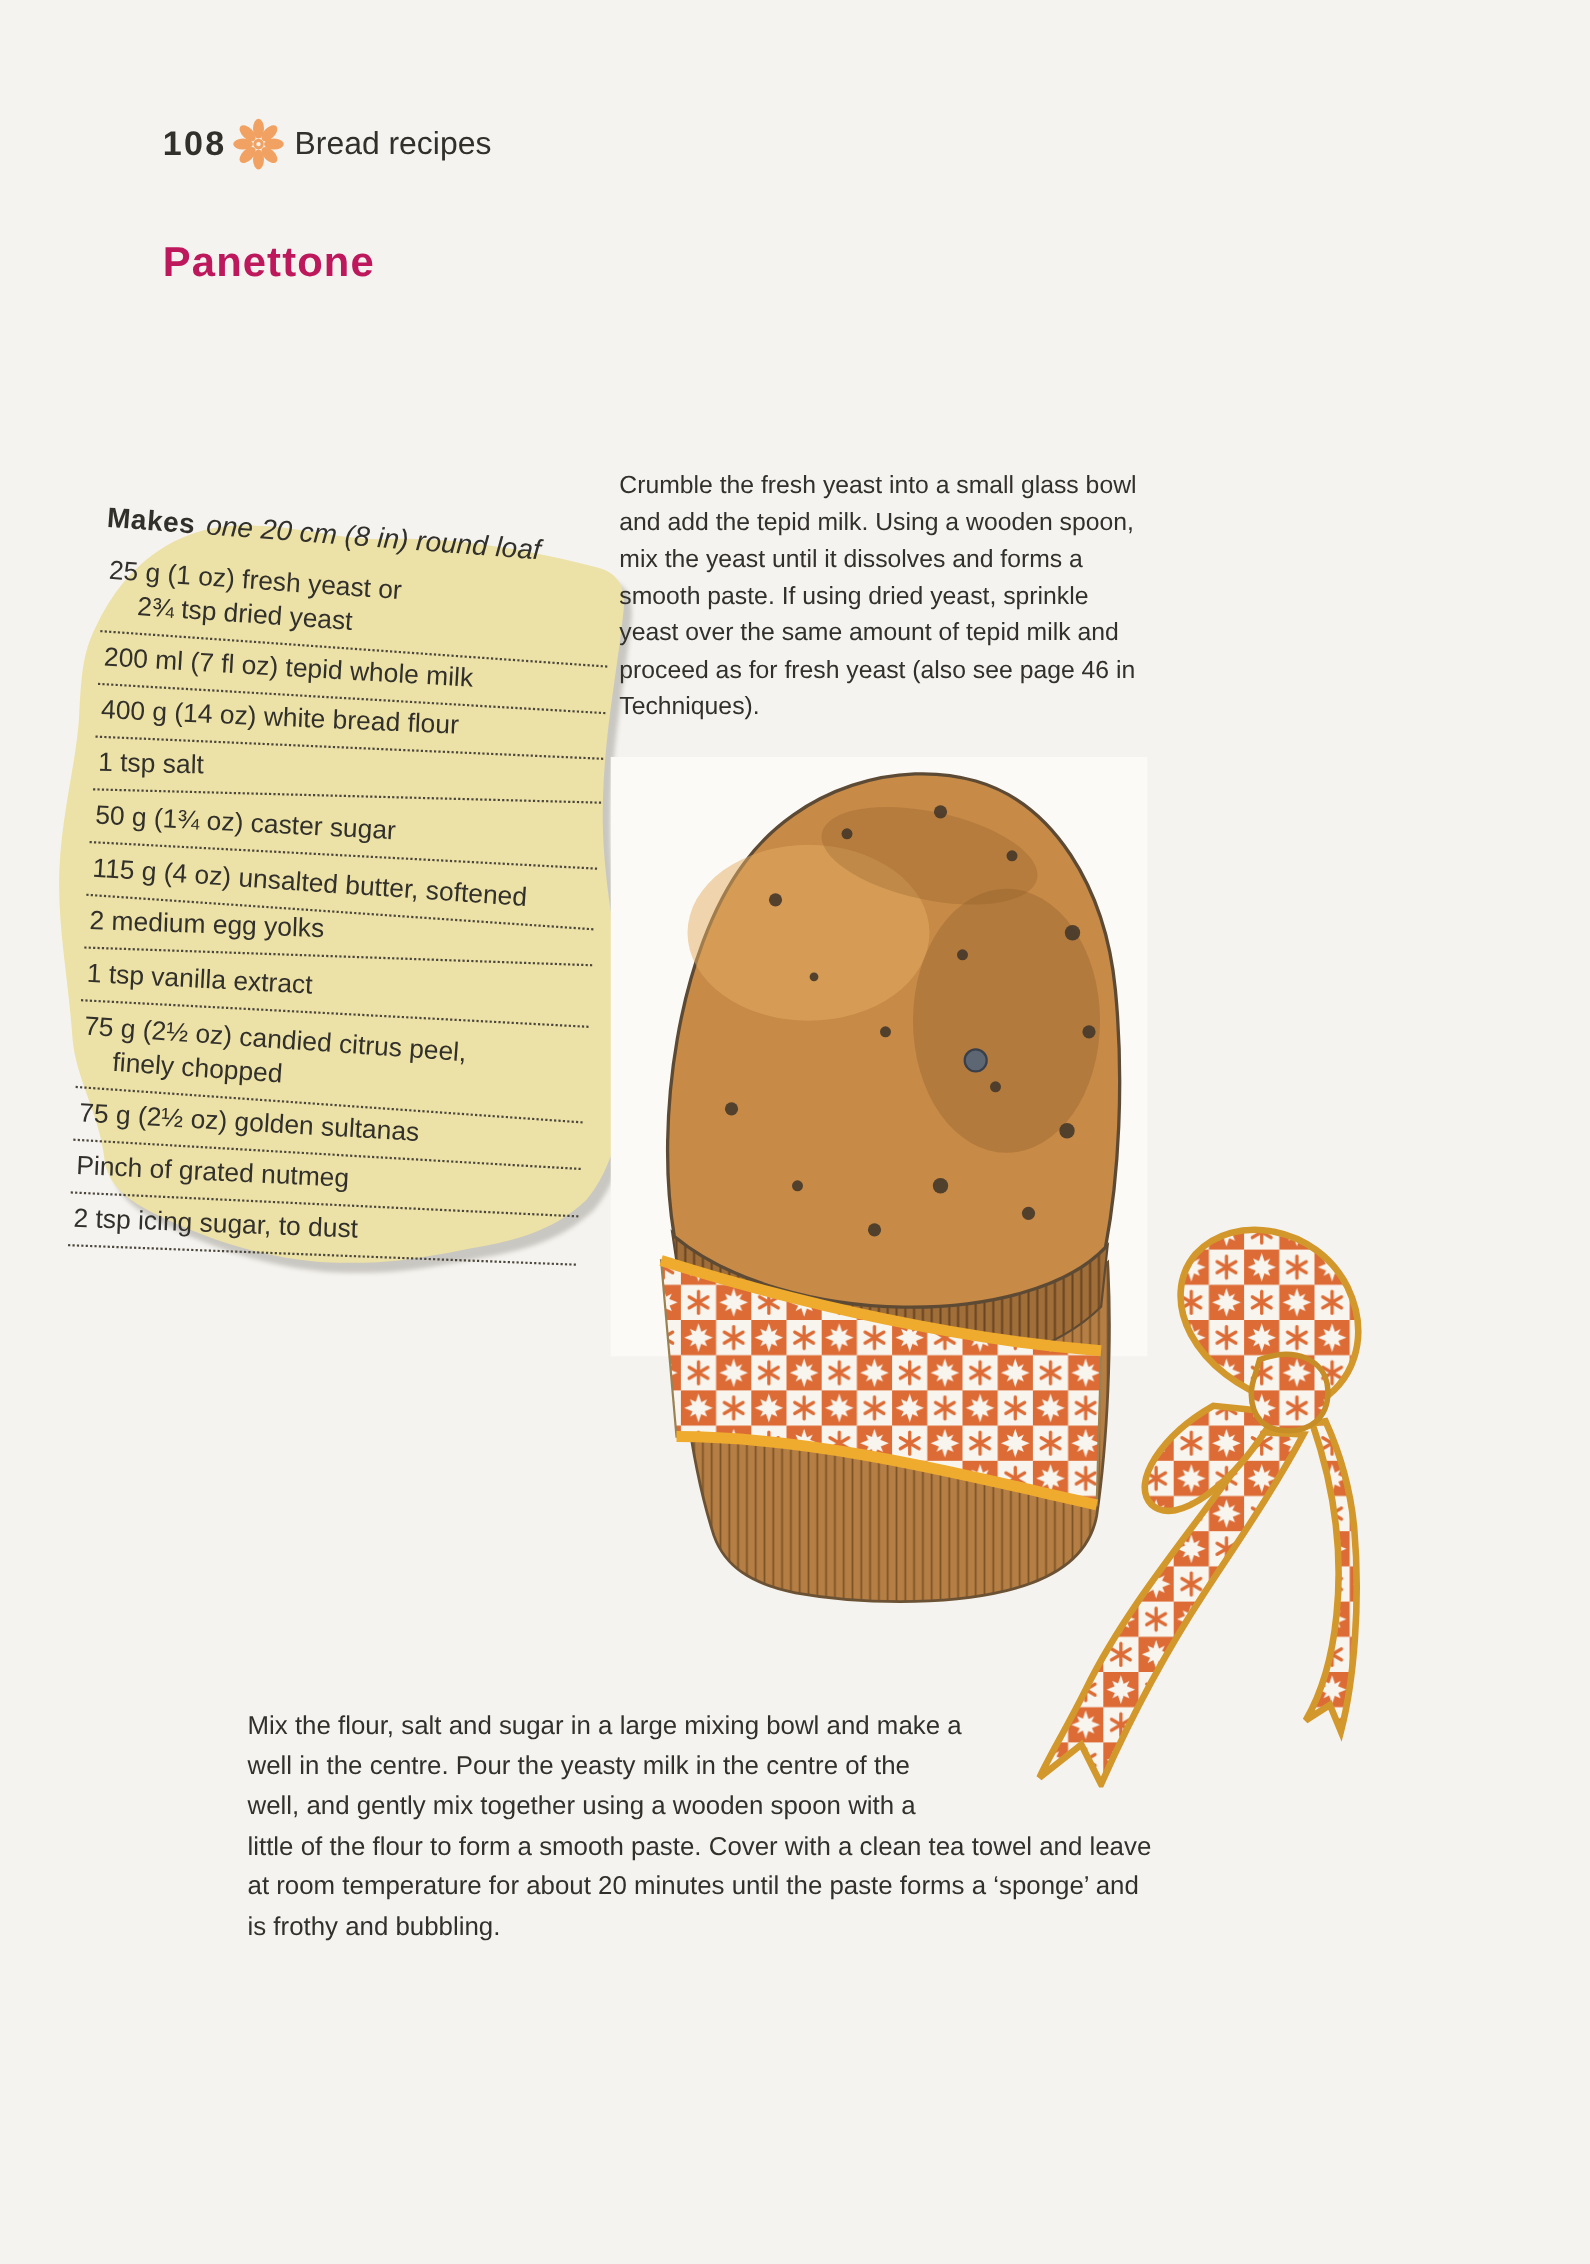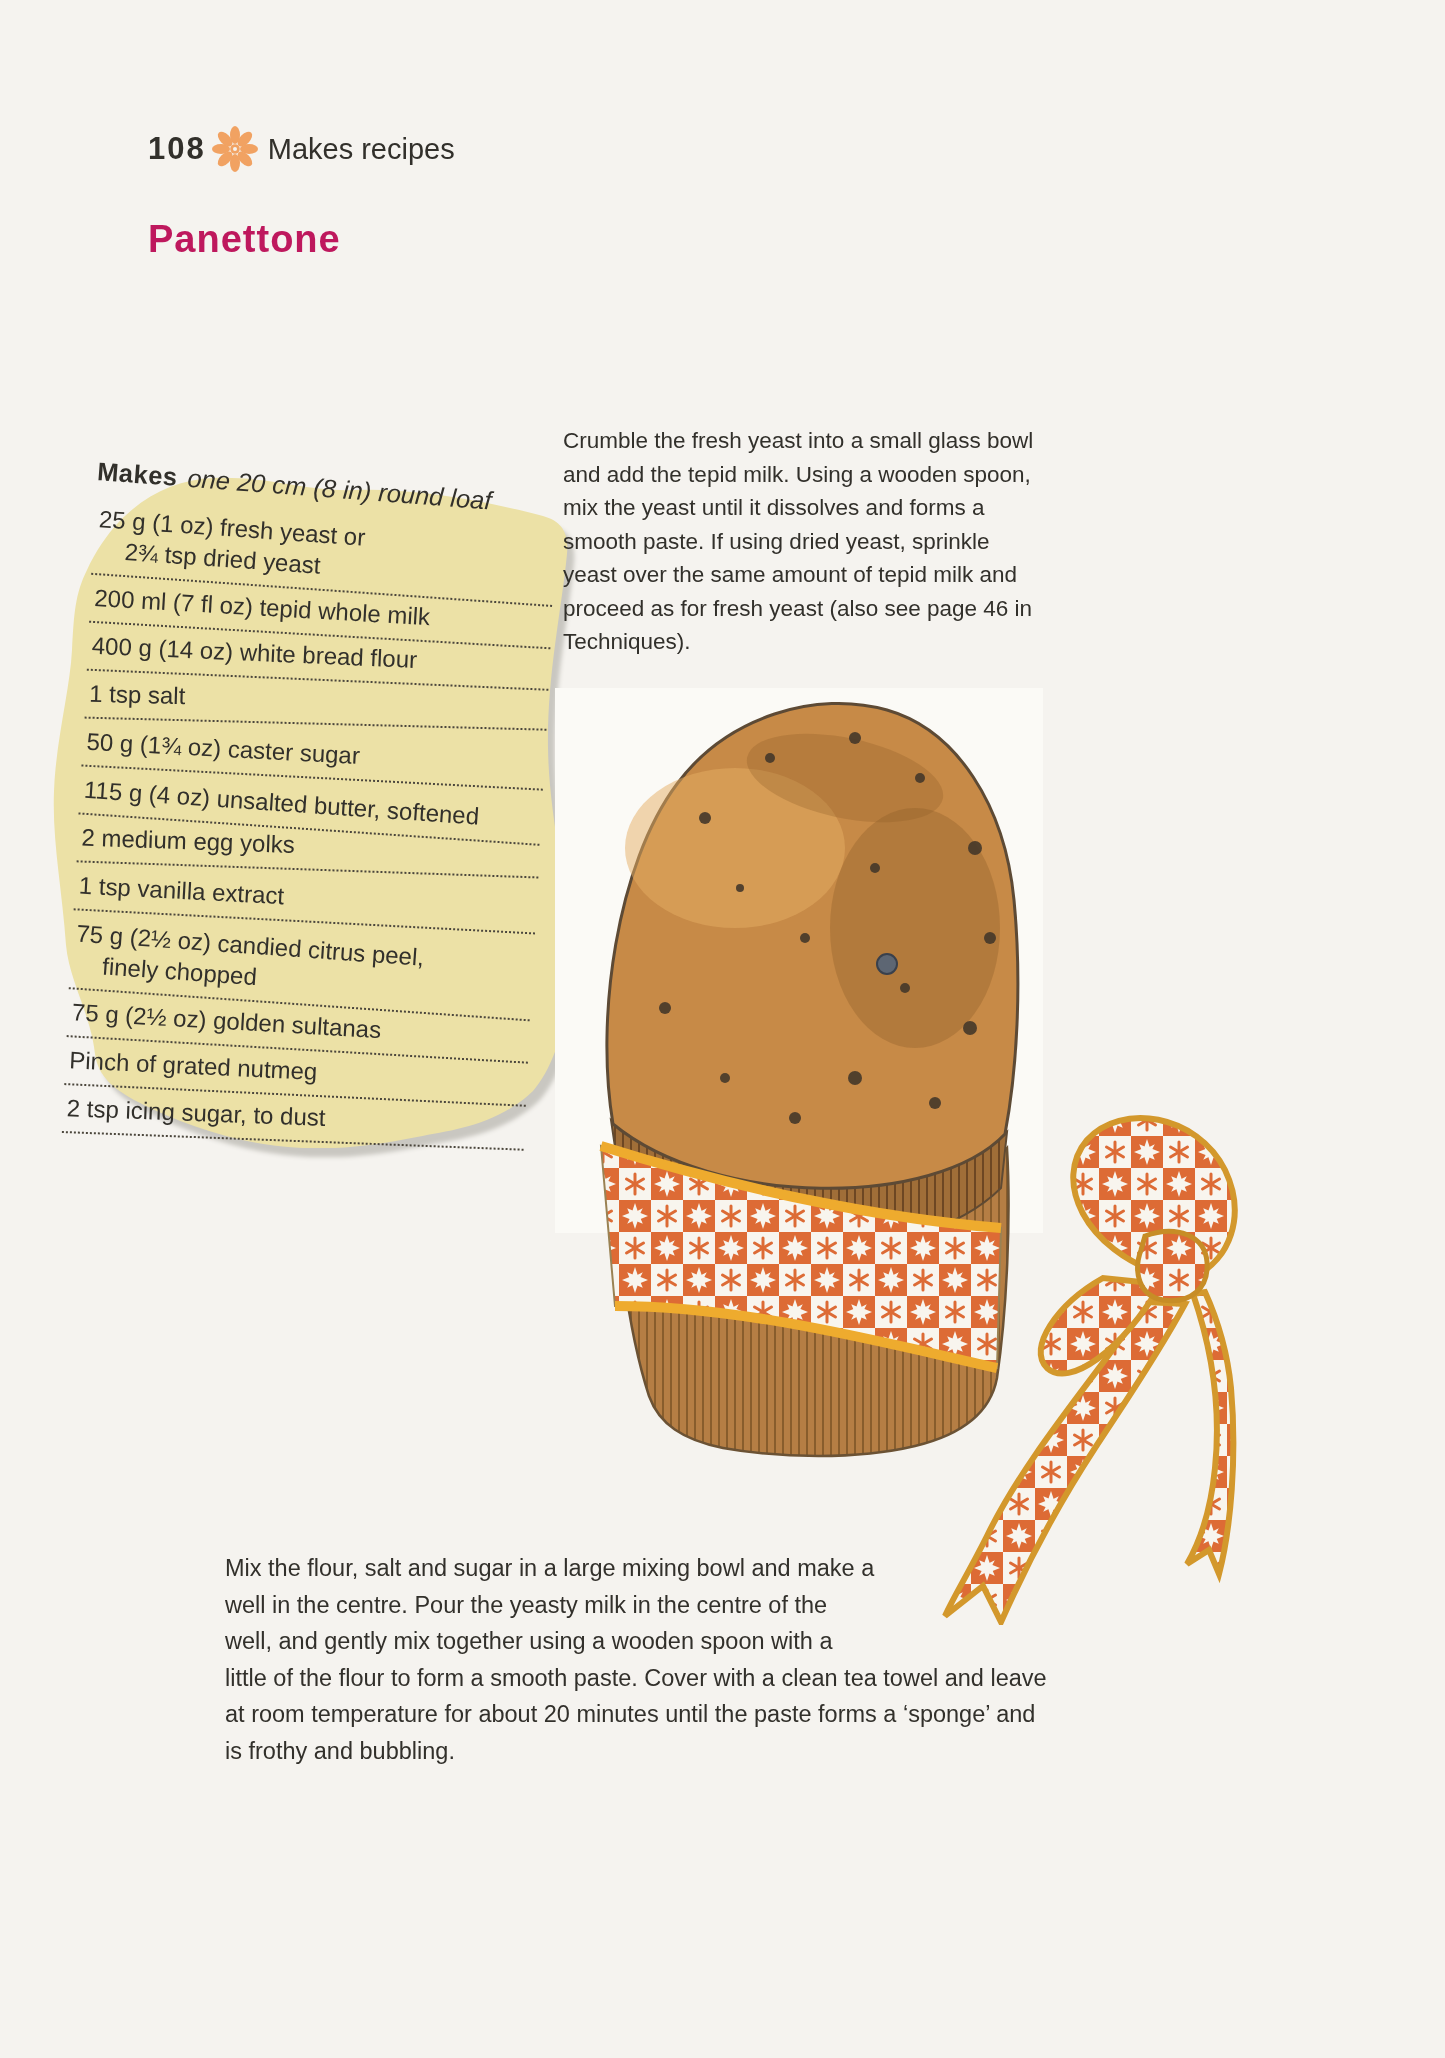--- a/index.html
+++ b/index.html
@@ -1,20 +1,20 @@
 <!DOCTYPE html>
 <html><head>
 <meta charset="utf-8">
 <style>
   html,body{margin:0;padding:0;background:#f5f3ef;}
   .page{position:relative;width:1445px;height:2058px;background:#f5f3ef;overflow:hidden;
         font-family:"Liberation Sans","DejaVu Sans",sans-serif;color:#32302b;}
 
   
-  .hdr{position:absolute;left:148px;top:124px;display:flex;align-items:center;gap:4px;}
+  .hdr{position:absolute;left:148px;top:106px;display:flex;align-items:center;gap:4px;}
   .hdr .pgnum{font-size:31px;font-weight:bold;letter-spacing:2px;}
   .hdr .section{font-size:29px;margin-left:4px;}
   .flower{width:50px;height:50px;}
 
   
   .title{position:absolute;left:148px;top:218px;font-size:38px;font-weight:bold;color:#be185d;letter-spacing:1px;}
 
   
   .intro{position:absolute;left:225px;top:292px;width:822px;font-size:23.5px;line-height:33px;font-style:italic;}
 
@@ -67,21 +67,21 @@
         <ellipse cx="0" cy="-14" rx="5" ry="9" transform="rotate(90)"></ellipse>
         <ellipse cx="0" cy="-14" rx="5" ry="9" transform="rotate(135)"></ellipse>
         <ellipse cx="0" cy="-14" rx="5" ry="9" transform="rotate(180)"></ellipse>
         <ellipse cx="0" cy="-14" rx="5" ry="9" transform="rotate(225)"></ellipse>
         <ellipse cx="0" cy="-14" rx="5" ry="9" transform="rotate(270)"></ellipse>
         <ellipse cx="0" cy="-14" rx="5" ry="9" transform="rotate(315)"></ellipse>
         <circle r="4.8"></circle>
       </g>
       <circle r="2" fill="#f5f3ef"></circle>
     </svg>
-    <span class="section">Makes recipes</span>
+    <span class="section">Bread recipes</span>
   </div>
 
   <div class="title">Panettone</div>
 
 
   <div class="ingbox">
     <svg class="blob" viewBox="0 0 530 730">
       <path fill="#ece1a6" d="M 42 152
         C 70 92, 118 62, 168 60 C 225 58, 260 74, 310 72
         C 372 70, 445 84, 498 98 C 516 103, 524 114, 522 136

